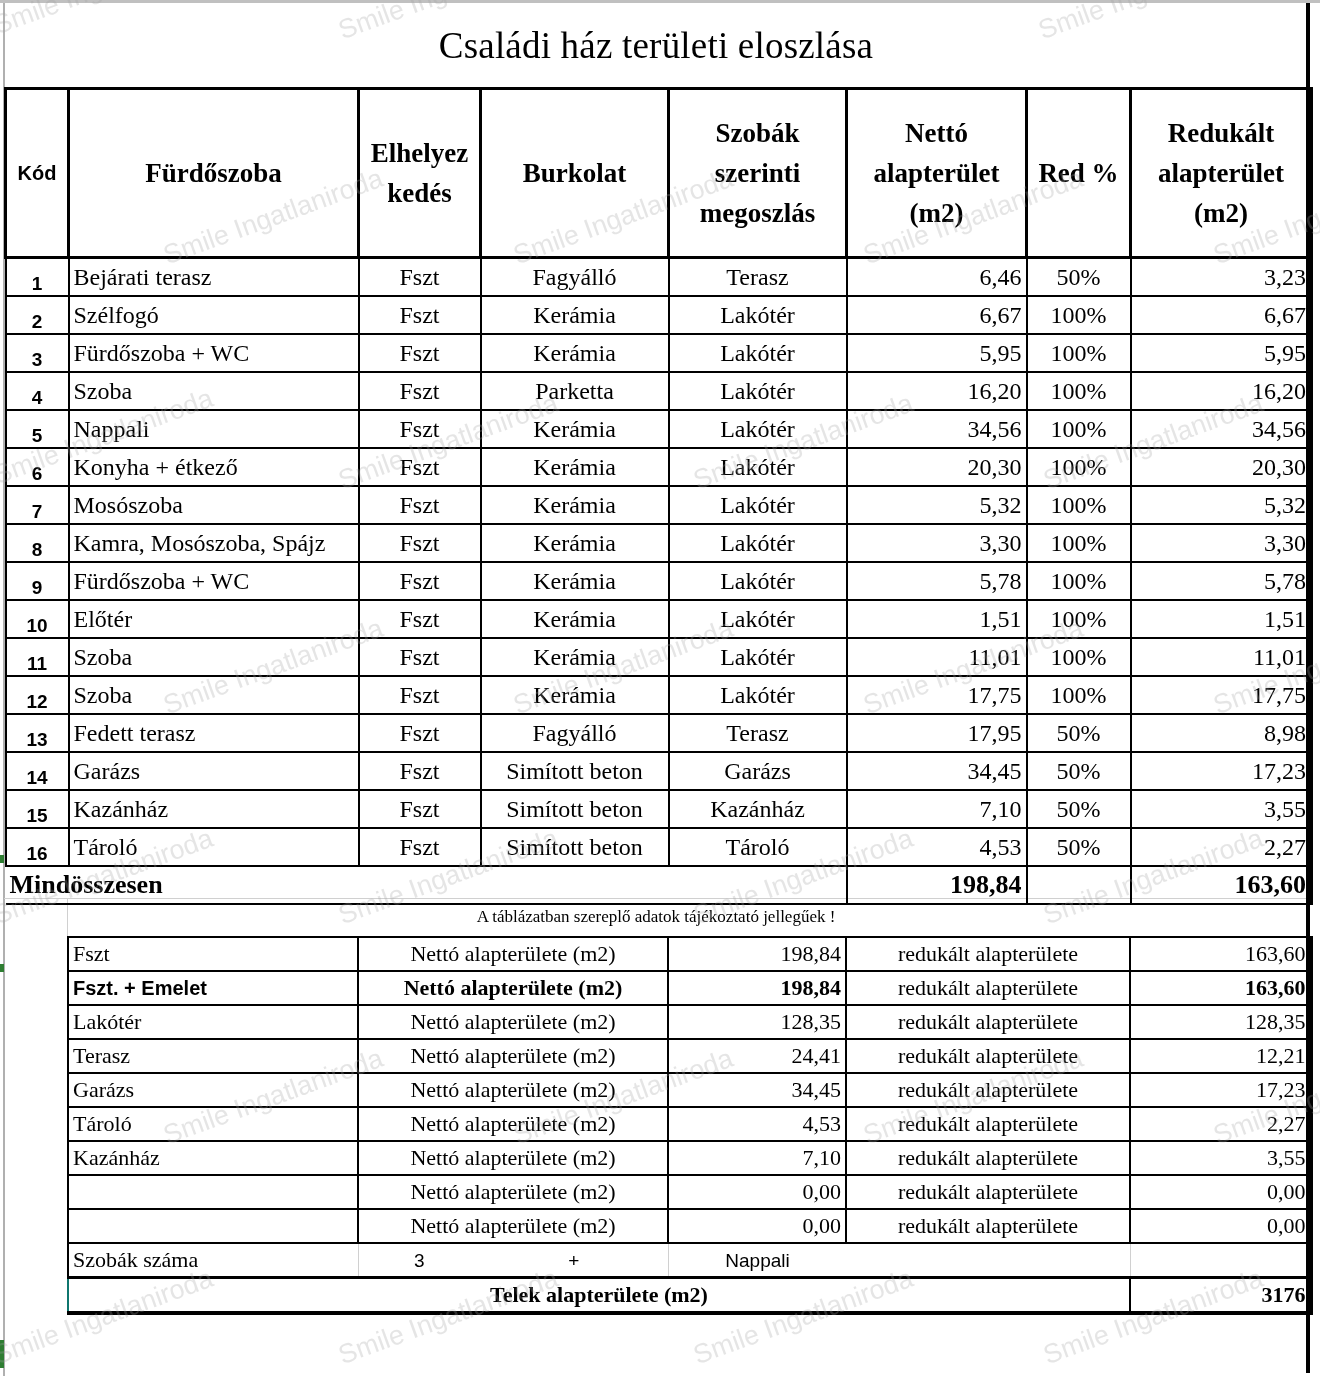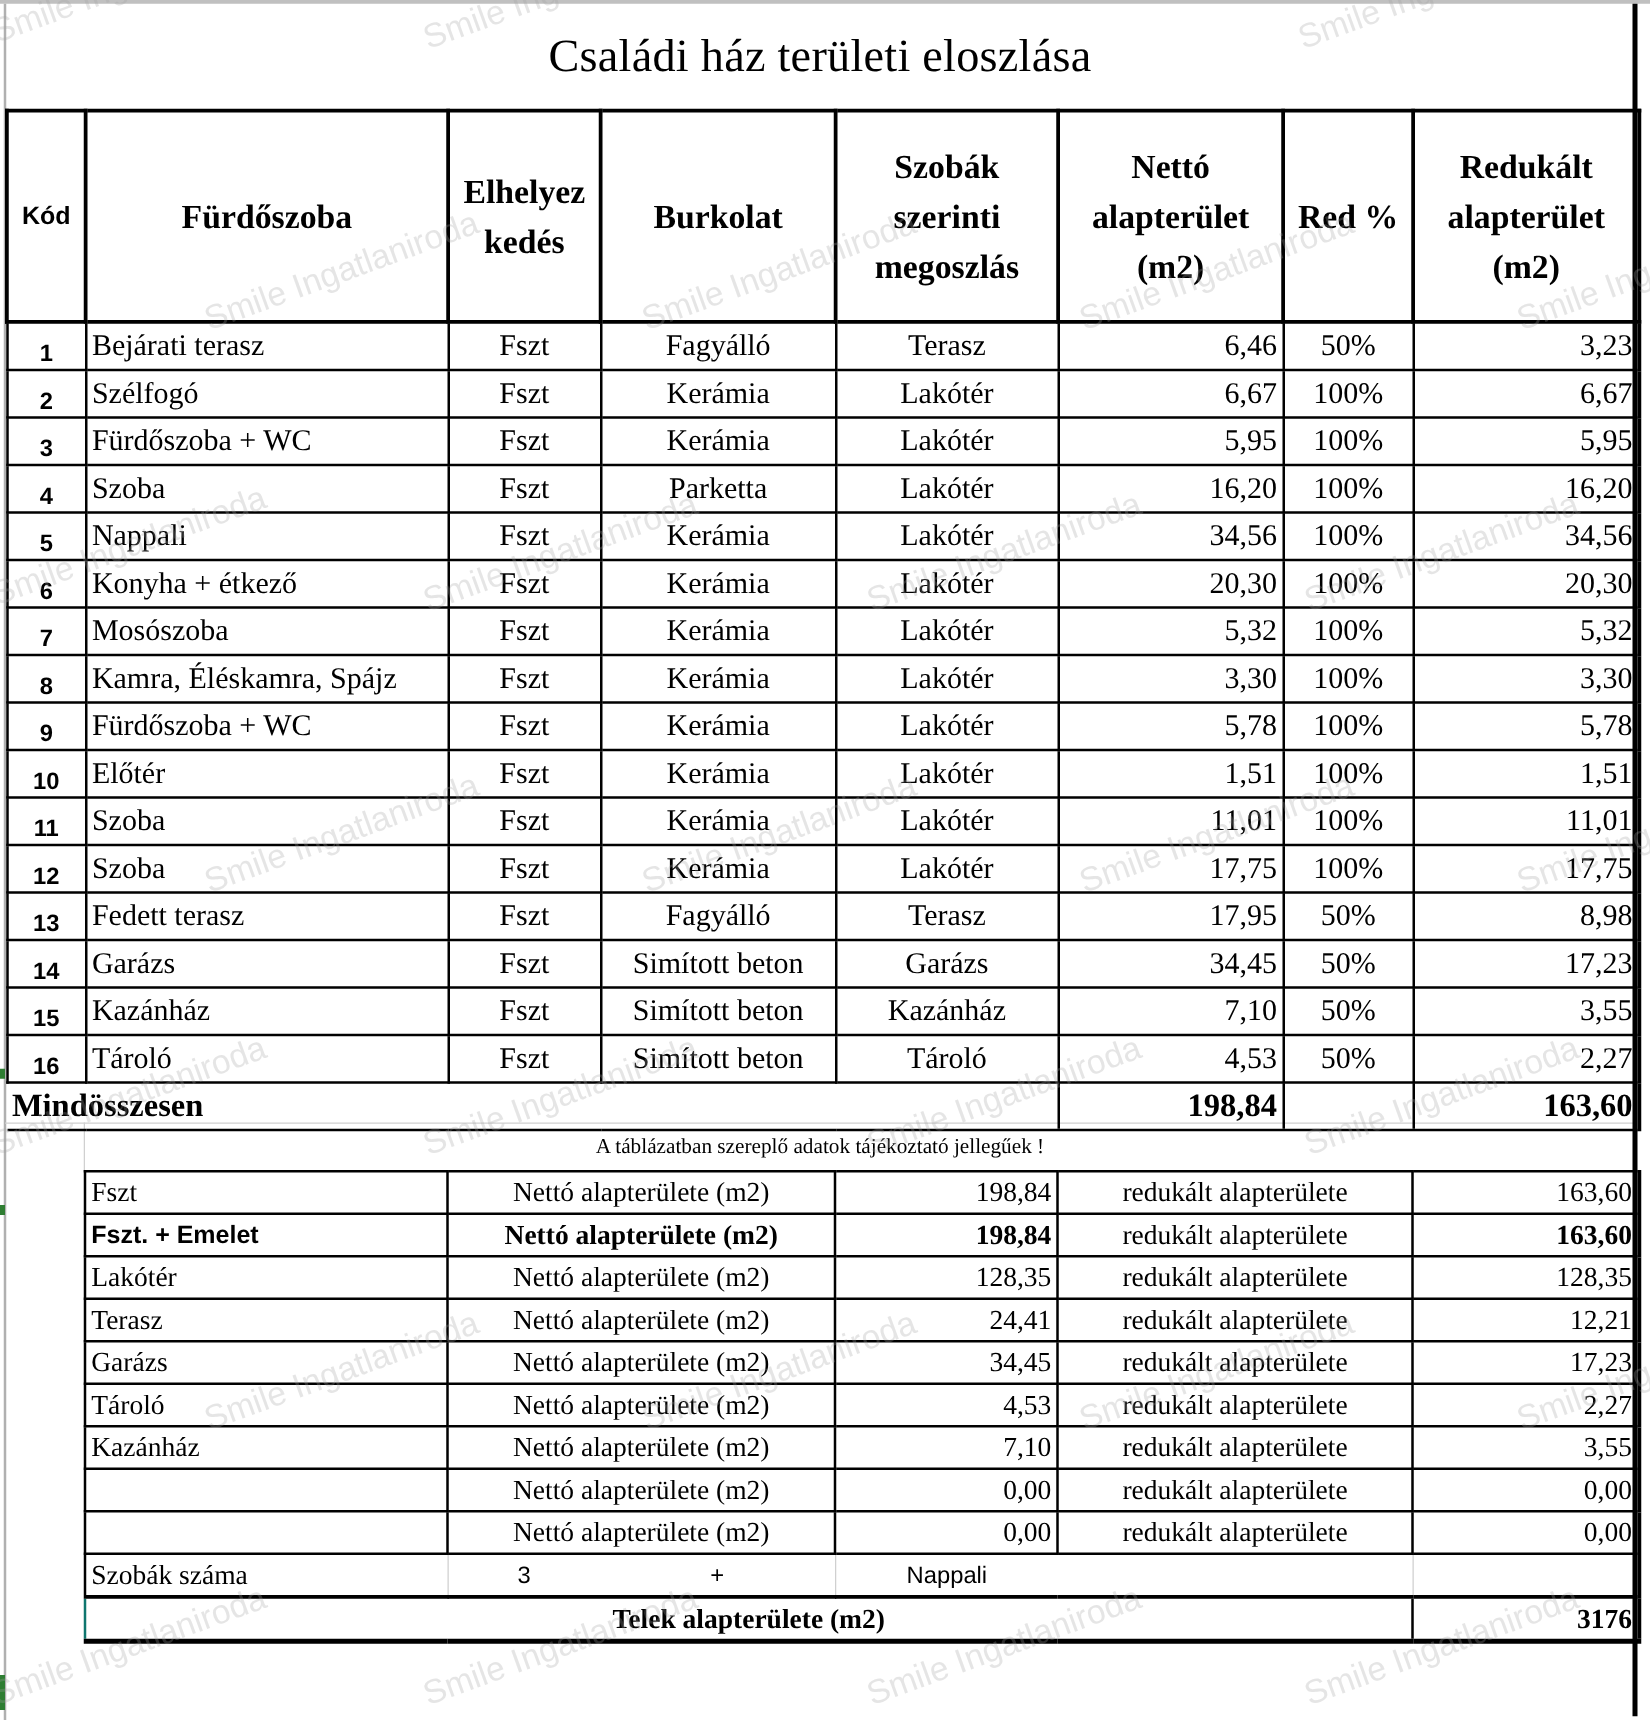--- a/index.html
+++ b/index.html
@@ -140,21 +140,21 @@
           <td class="l">Mosószoba</td>
           <td class="c">Fszt</td>
           <td class="c">Kerámia</td>
           <td class="c">Lakótér</td>
           <td class="r">5,32</td>
           <td class="c">100%</td>
           <td class="r" style="border-right: 3px solid rgb(0, 0, 0);">5,32</td>
         </tr>
         <tr>
           <td class="kod">8</td>
-          <td class="l">Kamra, Éléskamra, Spájz</td>
+          <td class="l">Kamra, Mosószoba, Spájz</td>
           <td class="c">Fszt</td>
           <td class="c">Kerámia</td>
           <td class="c">Lakótér</td>
           <td class="r">3,30</td>
           <td class="c">100%</td>
           <td class="r" style="border-right: 3px solid rgb(0, 0, 0);">3,30</td>
         </tr>
         <tr>
           <td class="kod">9</td>
           <td class="l">Fürdőszoba + WC</td>

